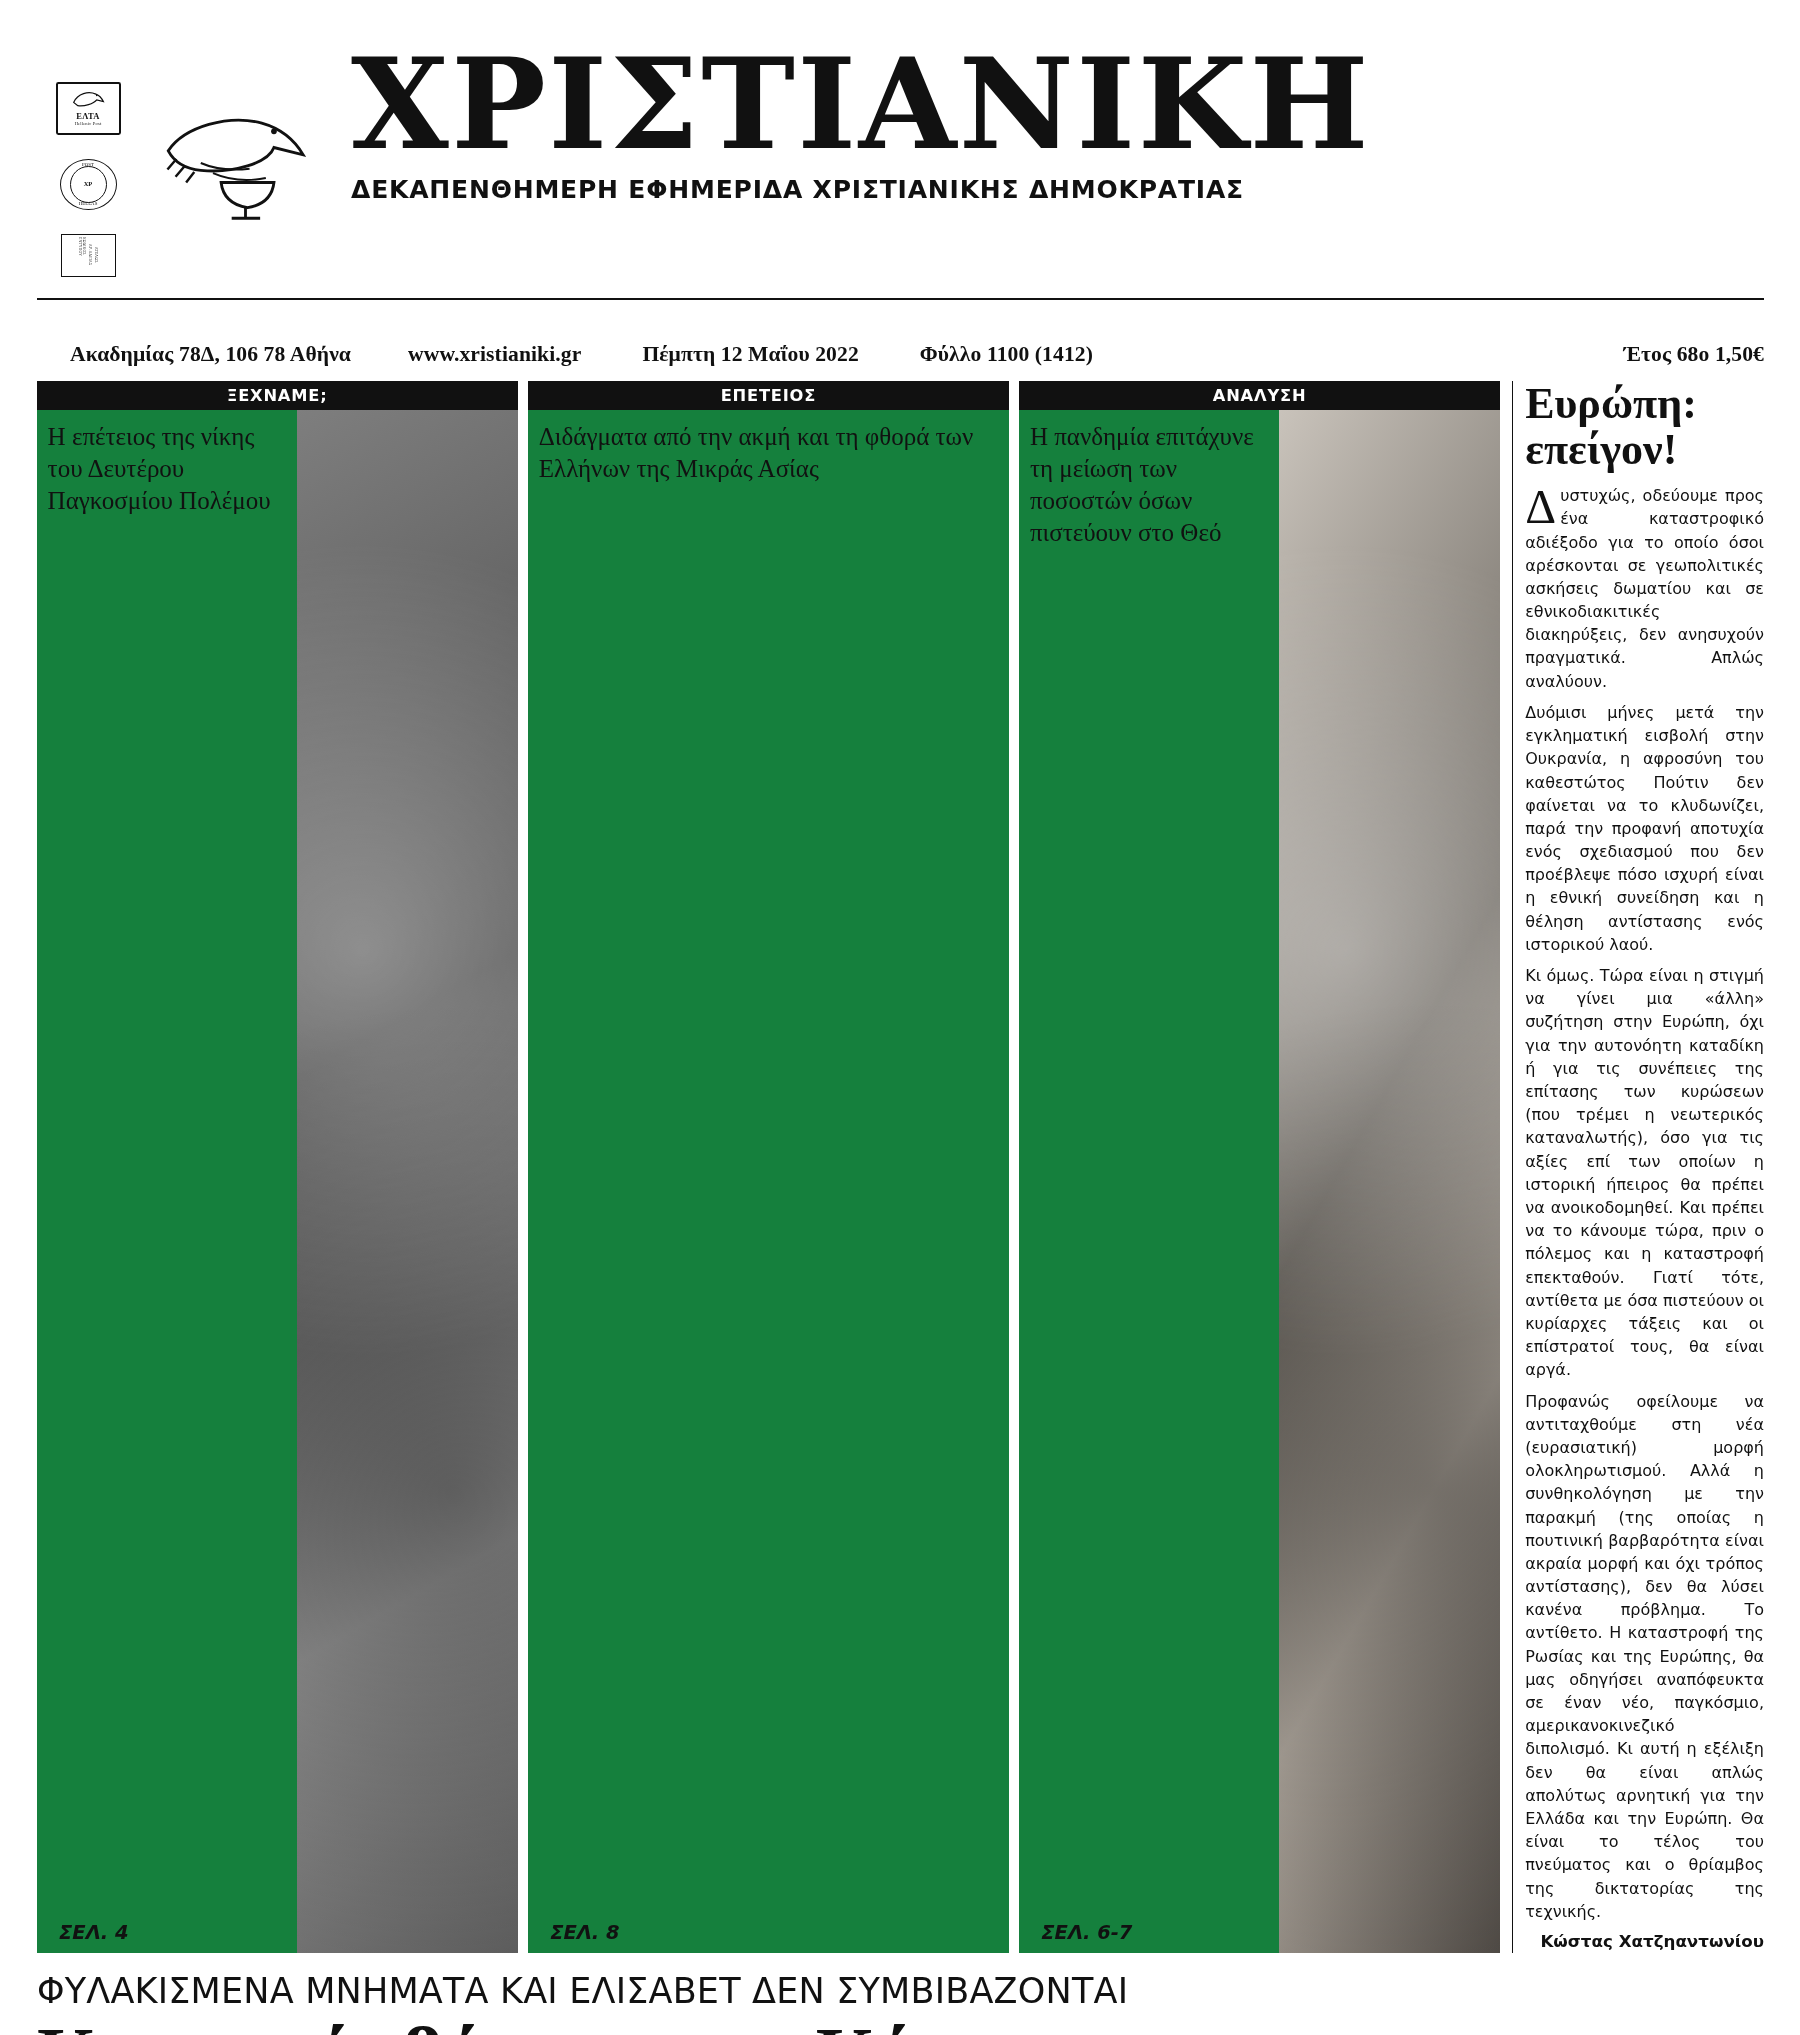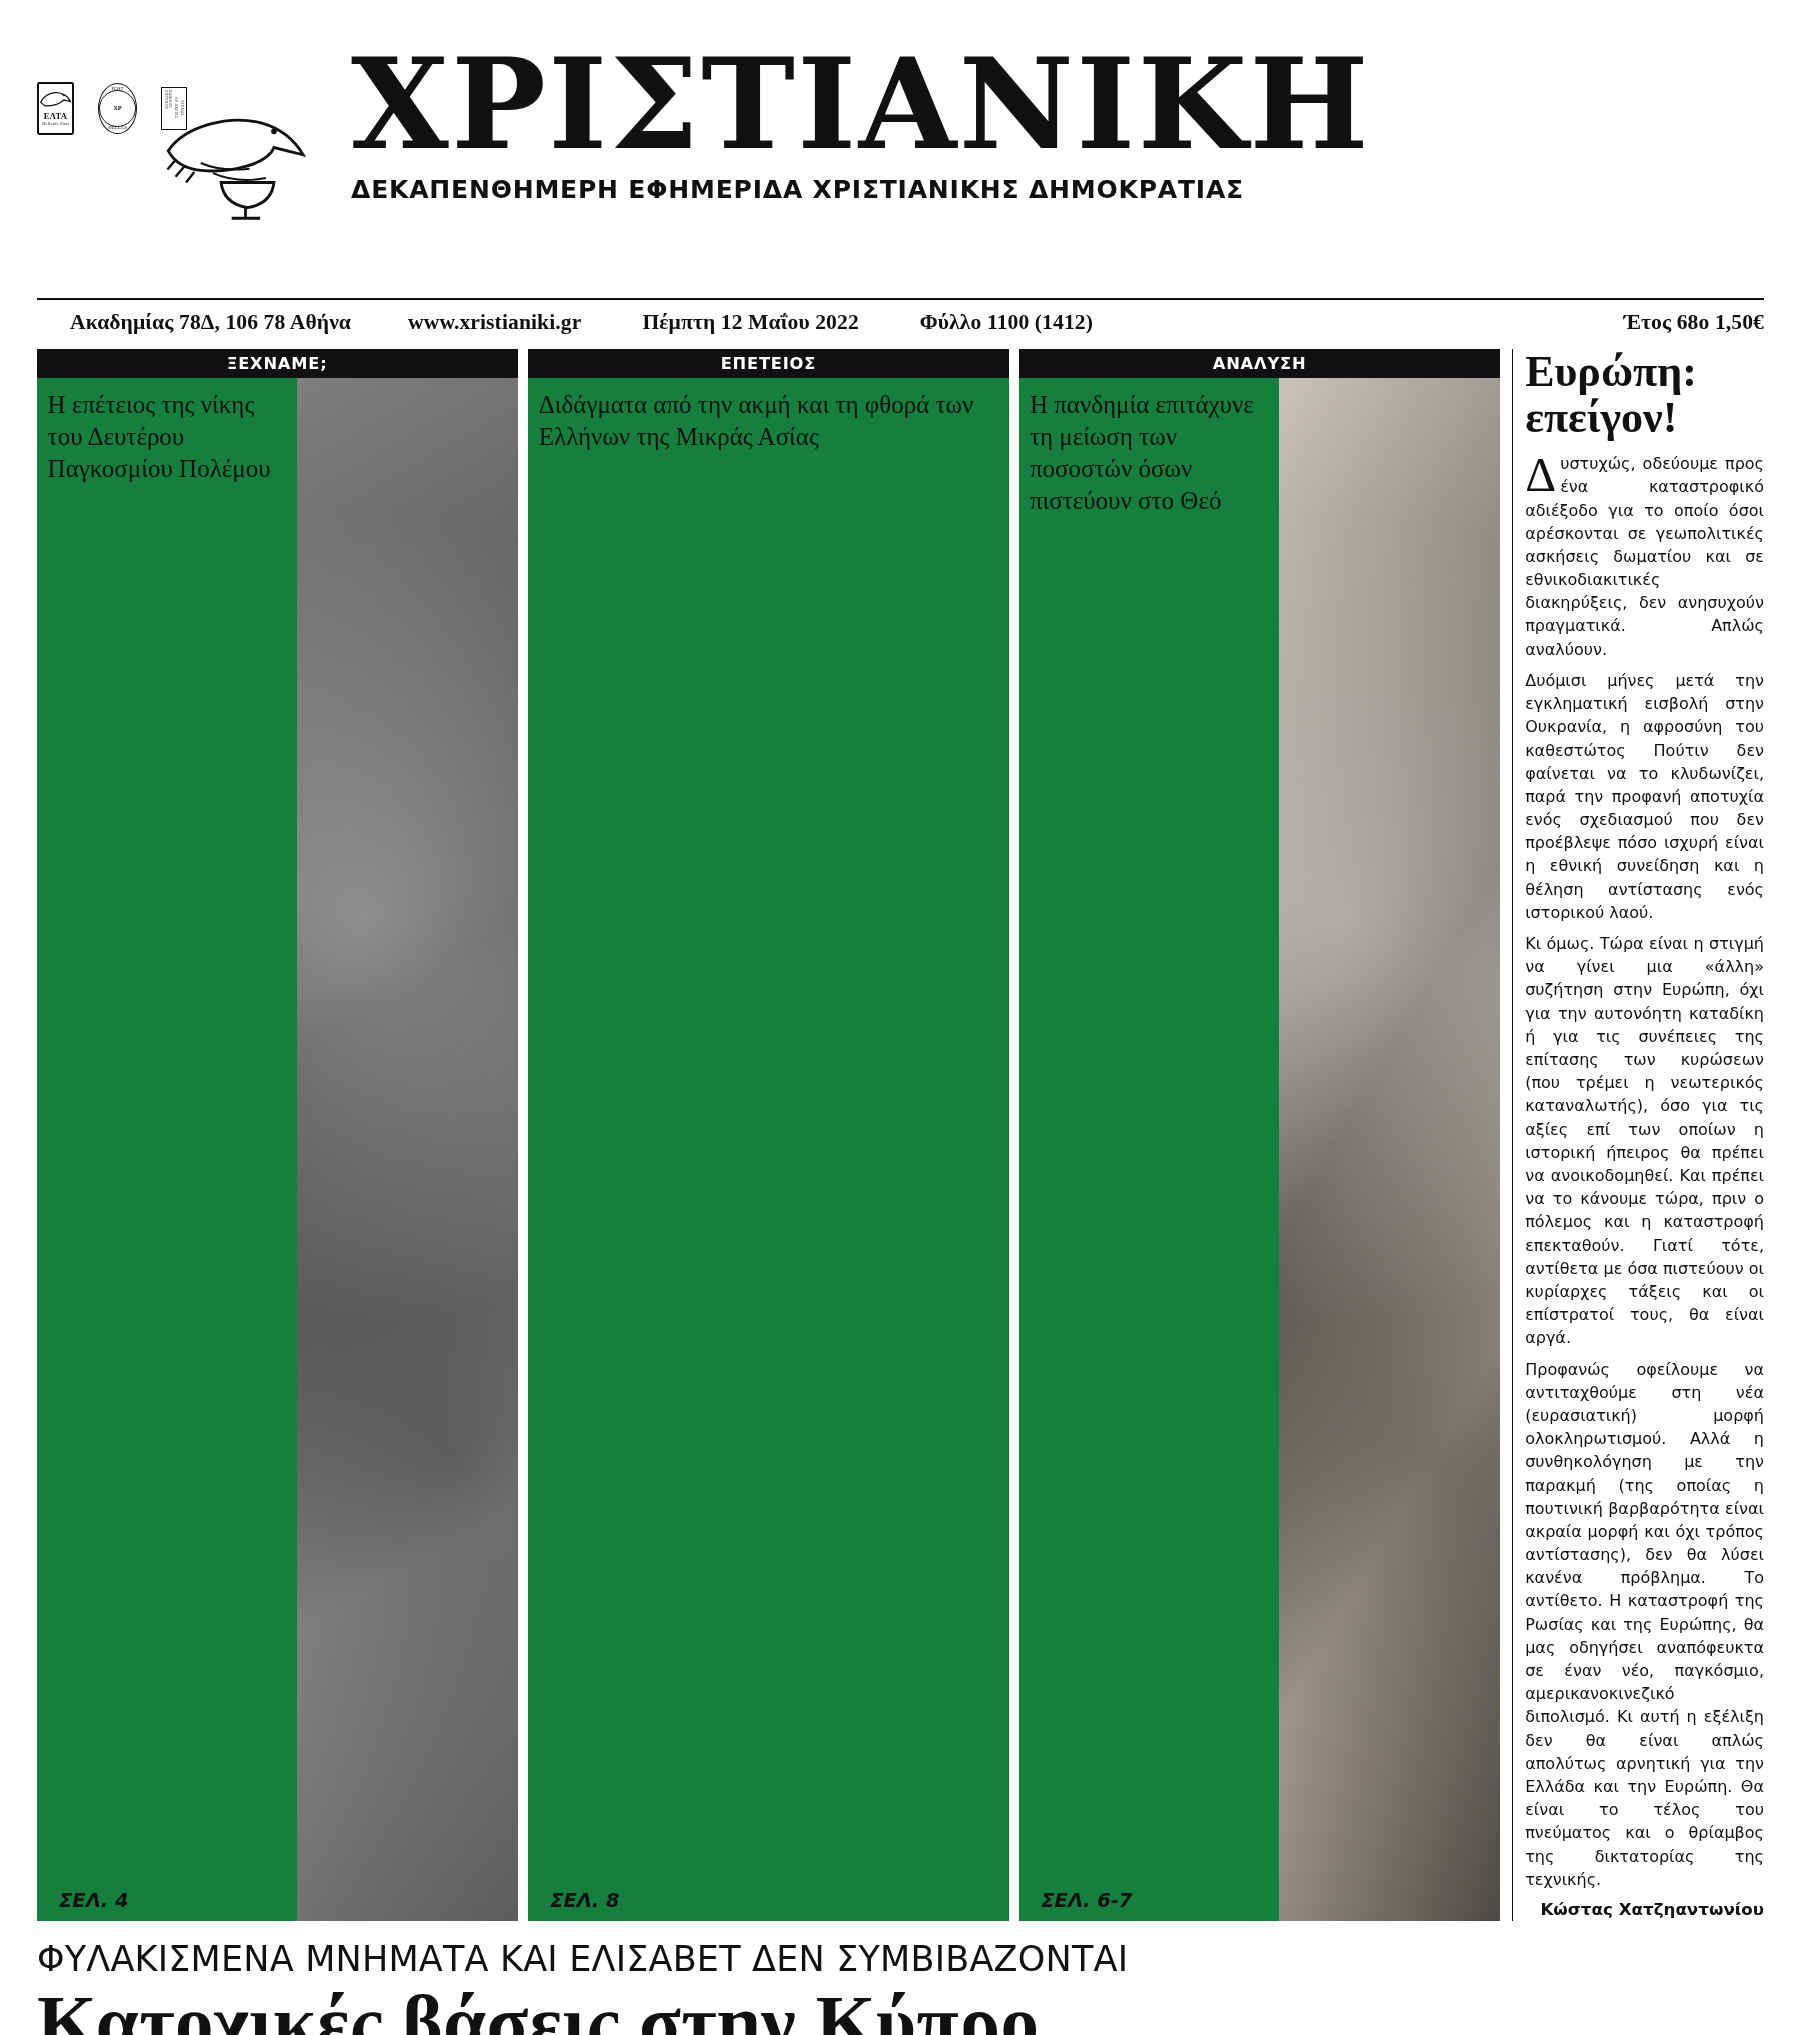--- a/index.html
+++ b/index.html
@@ -26,21 +26,21 @@
   .masthead {
     display: flex;
     align-items: flex-start;
     position: relative;
     height: 265px;
   }
   .elta-block {
     width: 102px;
     padding-top: 53px;
     display: flex;
-    flex-direction: row;
+    flex-direction: column;
     align-items: center;
     gap: 24px;
   }
   .elta-logo {
     width: 61px;
     height: 49px;
     border: 2px solid #111;
     border-radius: 2.4px;
     display: flex;
     flex-direction: column;
@@ -140,21 +140,21 @@
     display: flex;
     align-items: baseline;
     font-size: 21.6px;
     font-weight: bold;
     letter-spacing: 0.1px;
   }
   .infobar .address { margin-left: 33px; }
   .infobar .site    { margin-left: 57px; font-family: "Liberation Serif", serif;}
   .infobar .date    { margin-left: 61px; }
   .infobar .issue   { margin-left: 61px; }
-  .infobar .year    { margin-left: auto; }
+  .infobar .year    { margin-left: auto; margin-top: 32px; }
 
   
   .teasers-row {
     display: flex;
     margin-top: 14px;
     gap: 0;
   }
   .teasers {
     flex: 1;
     display: flex;

